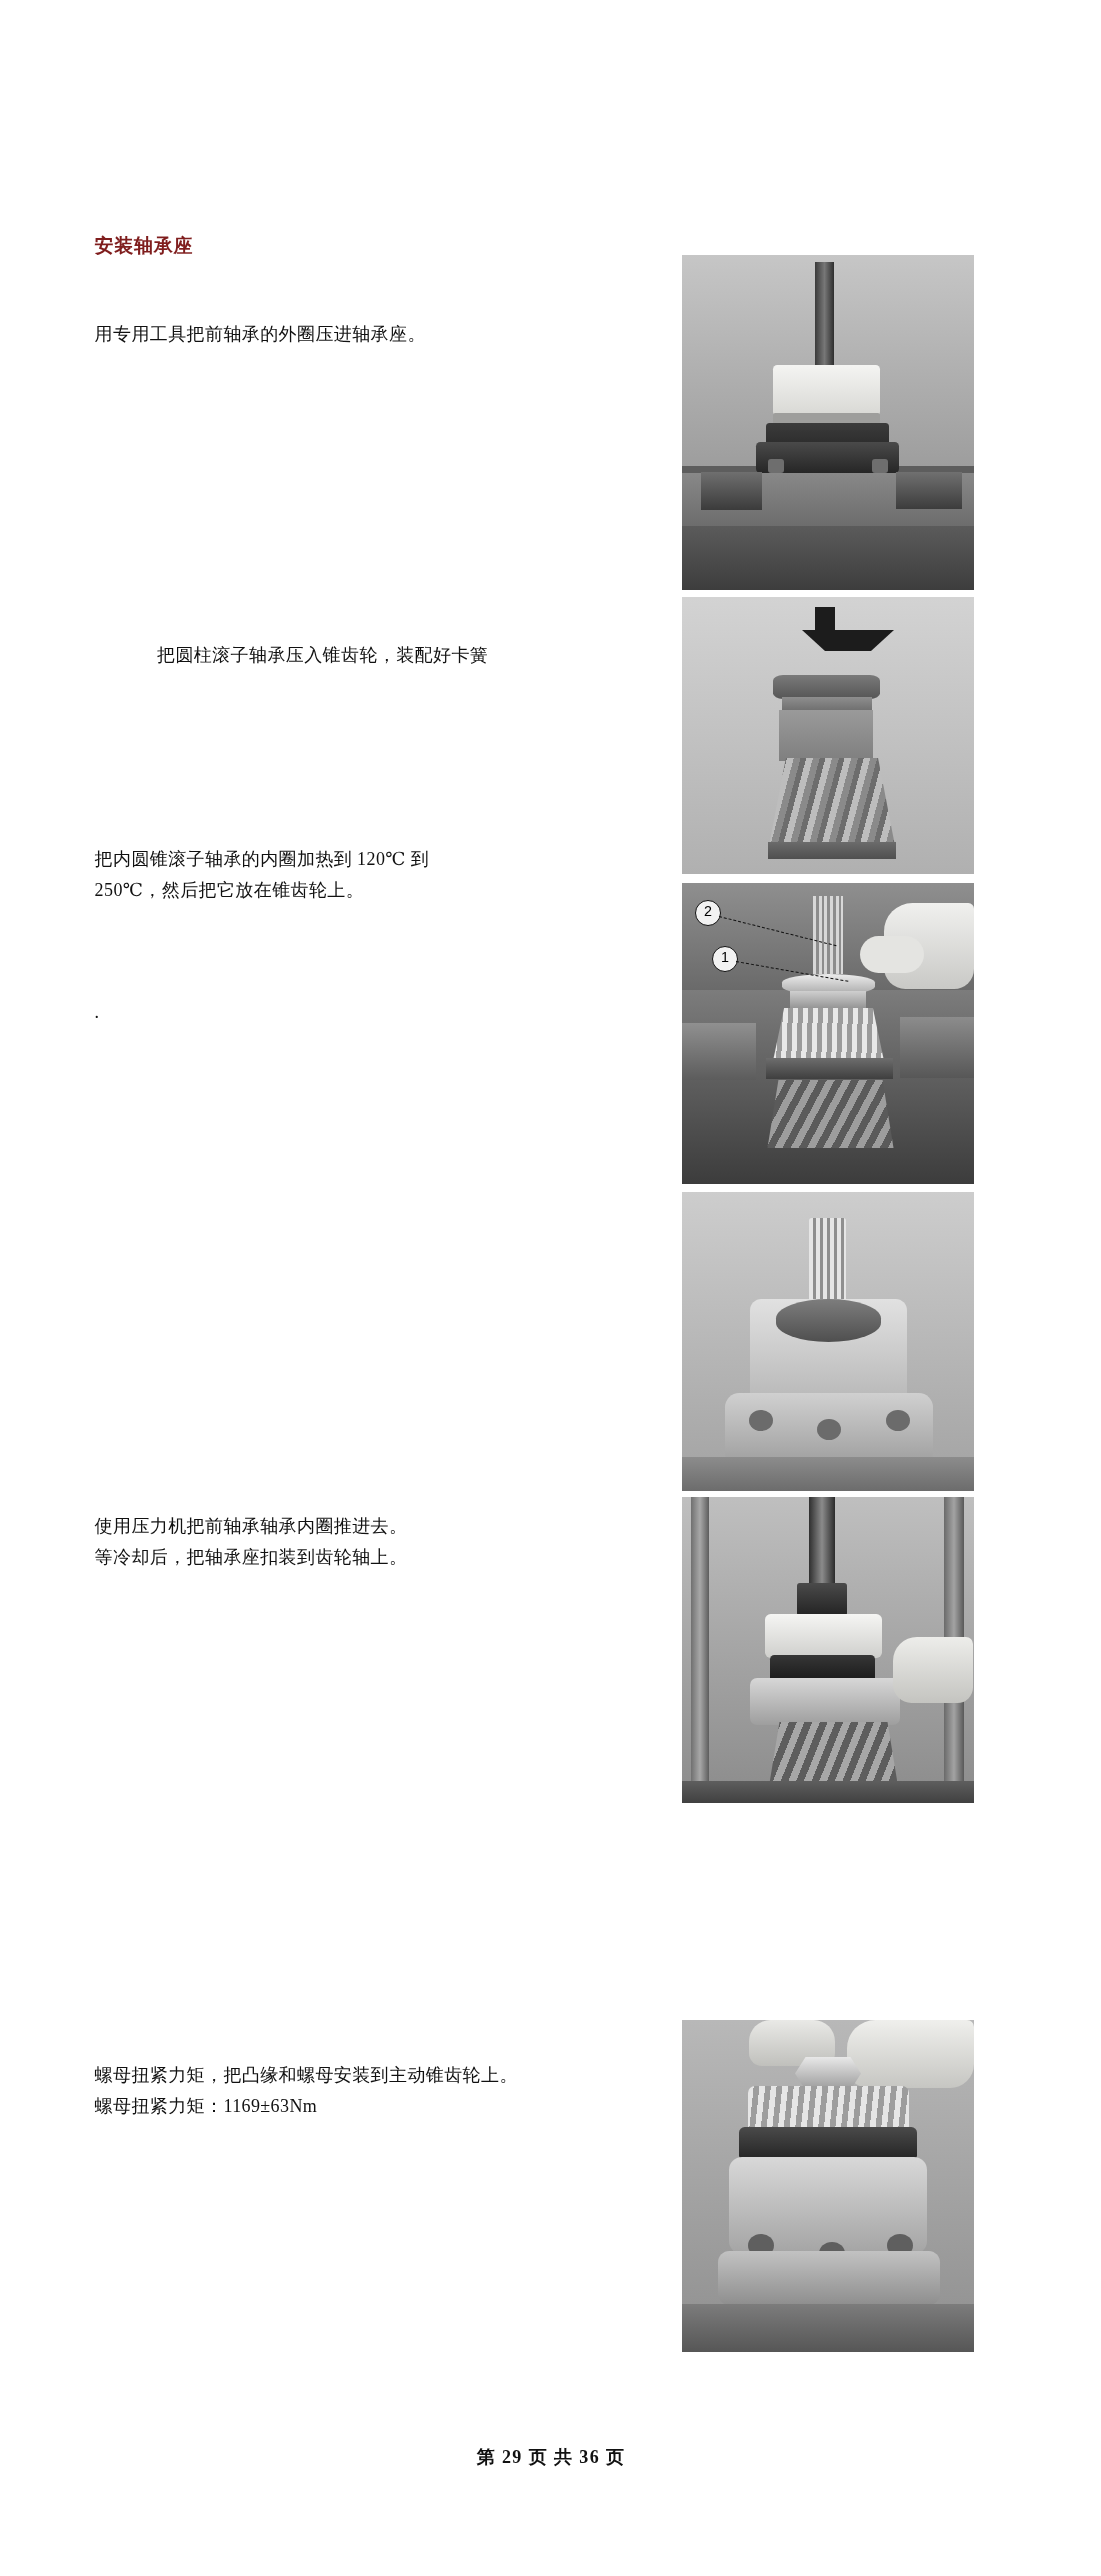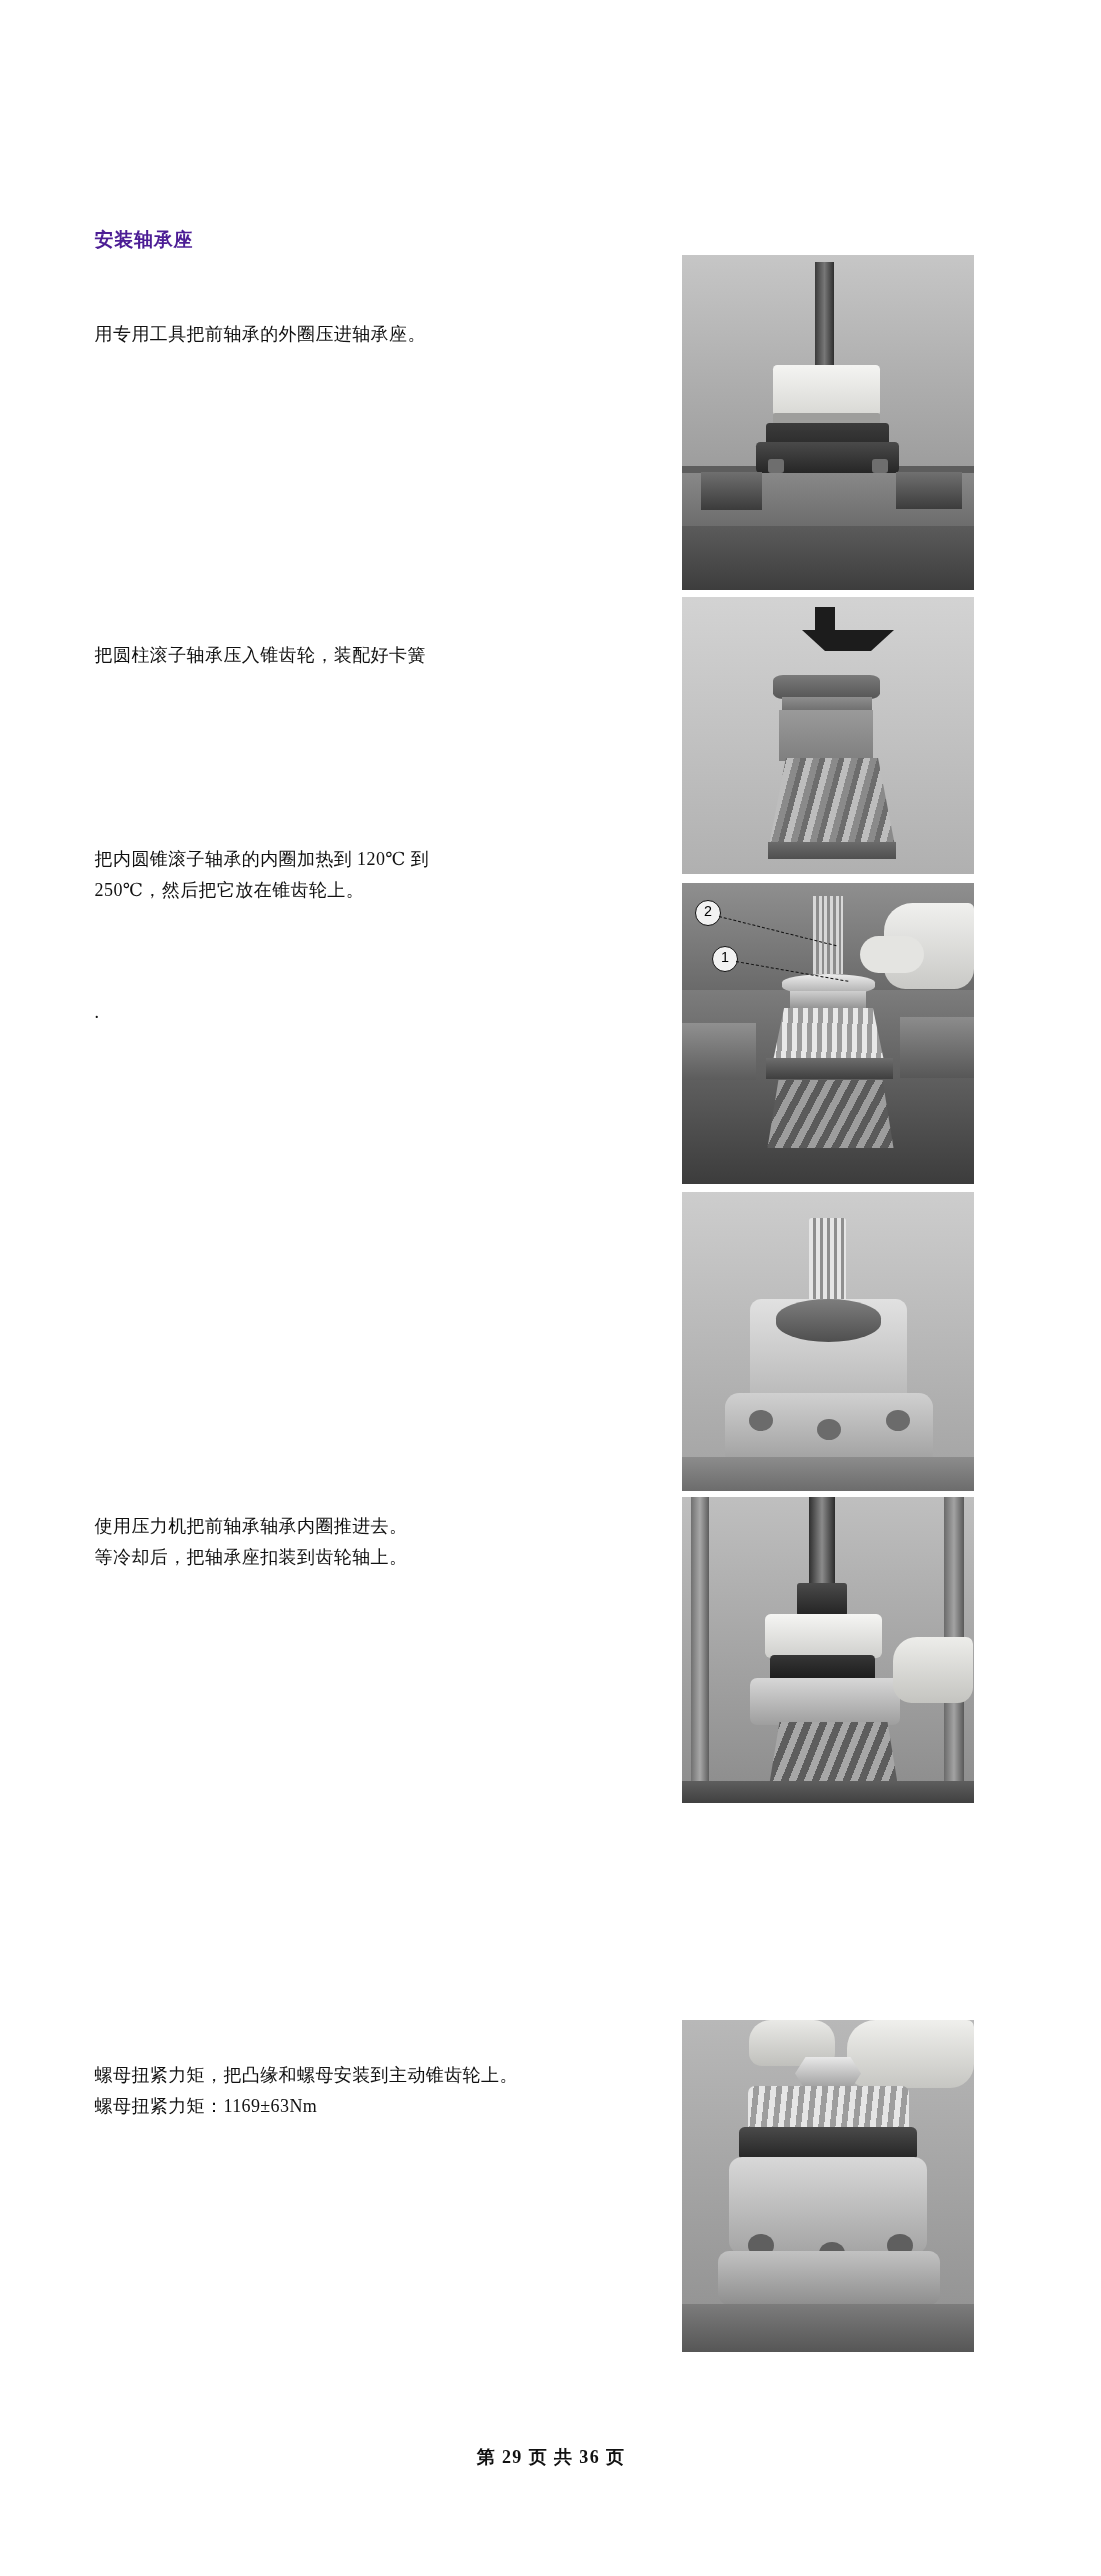--- a/index.html
+++ b/index.html
@@ -46,25 +46,25 @@
     position: absolute;
     left: 86px;
     top: 214px;
     width: 931px;
     height: 2210px;
   }
 
   .section-title {
     position: absolute;
     left: 8.6px;
-    top: 13px;
+    top: 19px;
     font-size: 19px;
     font-weight: bold;
     letter-spacing: 0.7px;
-    color: #4c1d95;
+    color: #7f1d1d;
   }
 
   .para {
     position: absolute;
     left: 8.6px;
     font-size: 18px;
     line-height: 31px;
     color: #111;
     letter-spacing: 0.4px;
     width: 456px;
@@ -136,21 +136,21 @@
 
 
   <div class="content">
 
     <div class="section-title">安装轴承座</div>
 
     <div class="para" style="top:105px;">
       <span class="line">用专用工具把前轴承的外圈压进轴承座。</span>
     </div>
 
-    <div class="para" style="top:426px;">
+    <div class="para" style="top:426px;text-align:center;">
       <span class="line">把圆柱滚子轴承压入锥齿轮，装配好卡簧</span>
     </div>
 
     <div class="para" style="top:630px;">
       <span class="line">把内圆锥滚子轴承的内圈加热到 120℃ 到</span>
       <span class="line">250℃，然后把它放在锥齿轮上。</span>
     </div>
 
     <div class="para dot-line" style="top:783px;">
       <span class="line">.</span>

